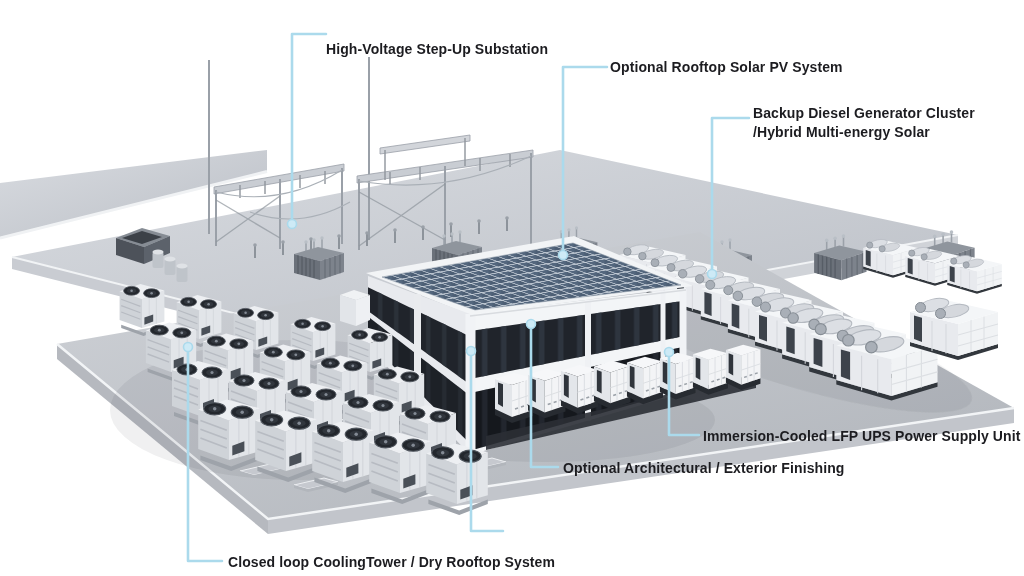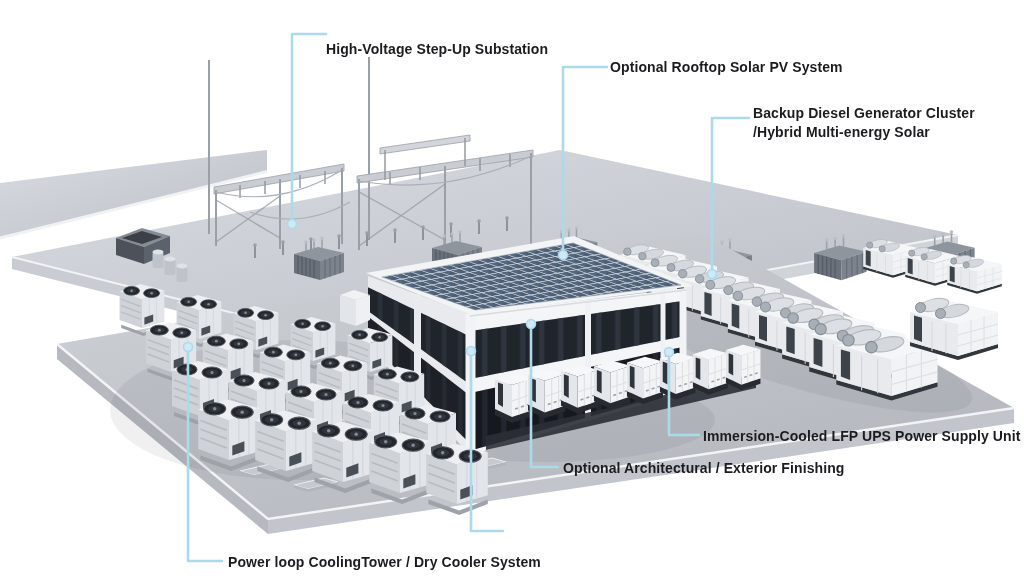--- a/index.html
+++ b/index.html
@@ -297,15 +297,15 @@
     <circle class="leader-dot" cx="188" cy="347" r="4.5"></circle>
   </g>
 </svg>
 
 <div class="label lb-substation"><span>High-Voltage Step-Up Substation</span></div>
 <div class="label lb-solar"><span>Optional Rooftop Solar PV System</span></div>
 <div class="label lb-generator"><span>Backup Diesel Generator Cluster
 /Hybrid Multi-energy Solar</span></div>
 <div class="label lb-ups"><span>Immersion-Cooled LFP UPS Power Supply Unit</span></div>
 <div class="label lb-arch"><span>Optional Architectural / Exterior Finishing</span></div>
-<div class="label lb-cooling"><span>Power loop CoolingTower / Dry Cooler System</span></div>
+<div class="label lb-cooling"><span>Closed loop CoolingTower / Dry Rooftop System</span></div>
 
 </div>
 
 </body></html>

